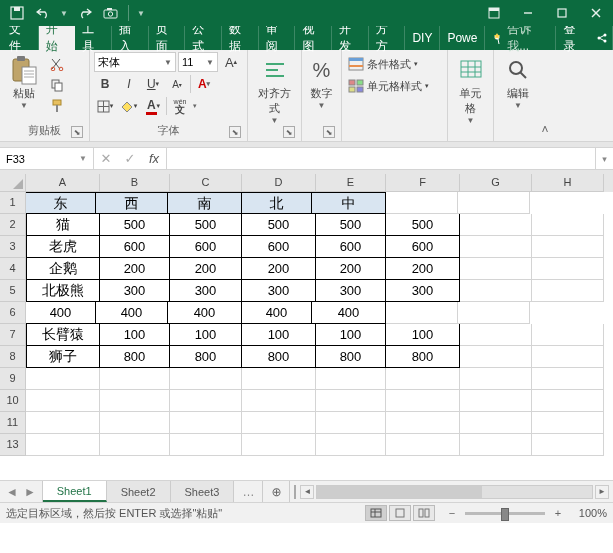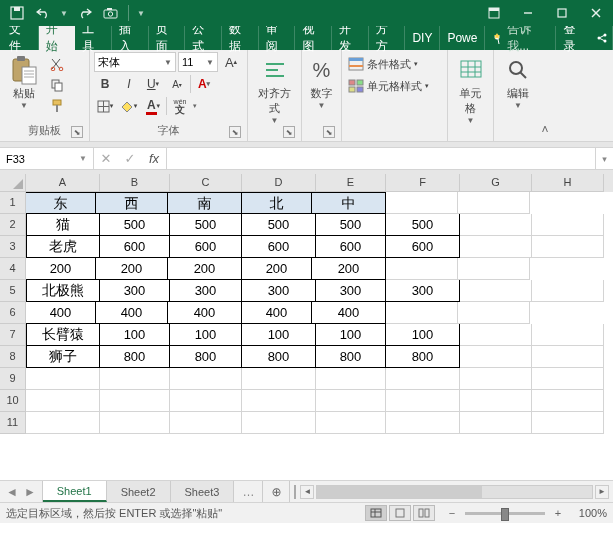--- a/index.html
+++ b/index.html
@@ -428,20 +428,21 @@
         <div class="cell data" style="width: 70px;">600</div>
         <div class="cell data" style="width: 72px;">600</div>
         <div class="cell data" style="width: 74px;">600</div>
         <div class="cell data" style="width: 70px;">600</div>
         <div class="cell data" style="width: 74px;">600</div>
         <div class="cell" style="width: 72px;"></div>
         <div class="cell" style="width: 72px;"></div>
       </div>
       <div class="row">
         <div class="rowhdr">4</div>
+        <div class="cell data first rowname" style="width: 74px;">企鹅</div>
         <div class="cell data" style="width: 70px;">200</div>
         <div class="cell data" style="width: 72px;">200</div>
         <div class="cell data" style="width: 74px;">200</div>
         <div class="cell data" style="width: 70px;">200</div>
         <div class="cell data" style="width: 74px;">200</div>
         <div class="cell" style="width: 72px;"></div>
         <div class="cell" style="width: 72px;"></div>
       </div>
       <div class="row">
         <div class="rowhdr">5</div>
@@ -503,20 +504,31 @@
         <div class="cell" style="width: 70px;"></div>
         <div class="cell" style="width: 72px;"></div>
         <div class="cell" style="width: 74px;"></div>
         <div class="cell" style="width: 70px;"></div>
         <div class="cell" style="width: 74px;"></div>
         <div class="cell" style="width: 72px;"></div>
         <div class="cell" style="width: 72px;"></div>
       </div>
       <div class="row">
         <div class="rowhdr">11</div>
+        <div class="cell" style="width: 74px;"></div>
+        <div class="cell" style="width: 70px;"></div>
+        <div class="cell" style="width: 72px;"></div>
+        <div class="cell" style="width: 74px;"></div>
+        <div class="cell" style="width: 70px;"></div>
+        <div class="cell" style="width: 74px;"></div>
+        <div class="cell" style="width: 72px;"></div>
+        <div class="cell" style="width: 72px;"></div>
+      </div>
+      <div class="row">
+        <div class="rowhdr">13</div>
         <div class="cell" style="width: 74px;"></div>
         <div class="cell" style="width: 70px;"></div>
         <div class="cell" style="width: 72px;"></div>
         <div class="cell" style="width: 74px;"></div>
         <div class="cell" style="width: 70px;"></div>
         <div class="cell" style="width: 74px;"></div>
         <div class="cell" style="width: 72px;"></div>
         <div class="cell" style="width: 72px;"></div>
       </div>
     </div>

